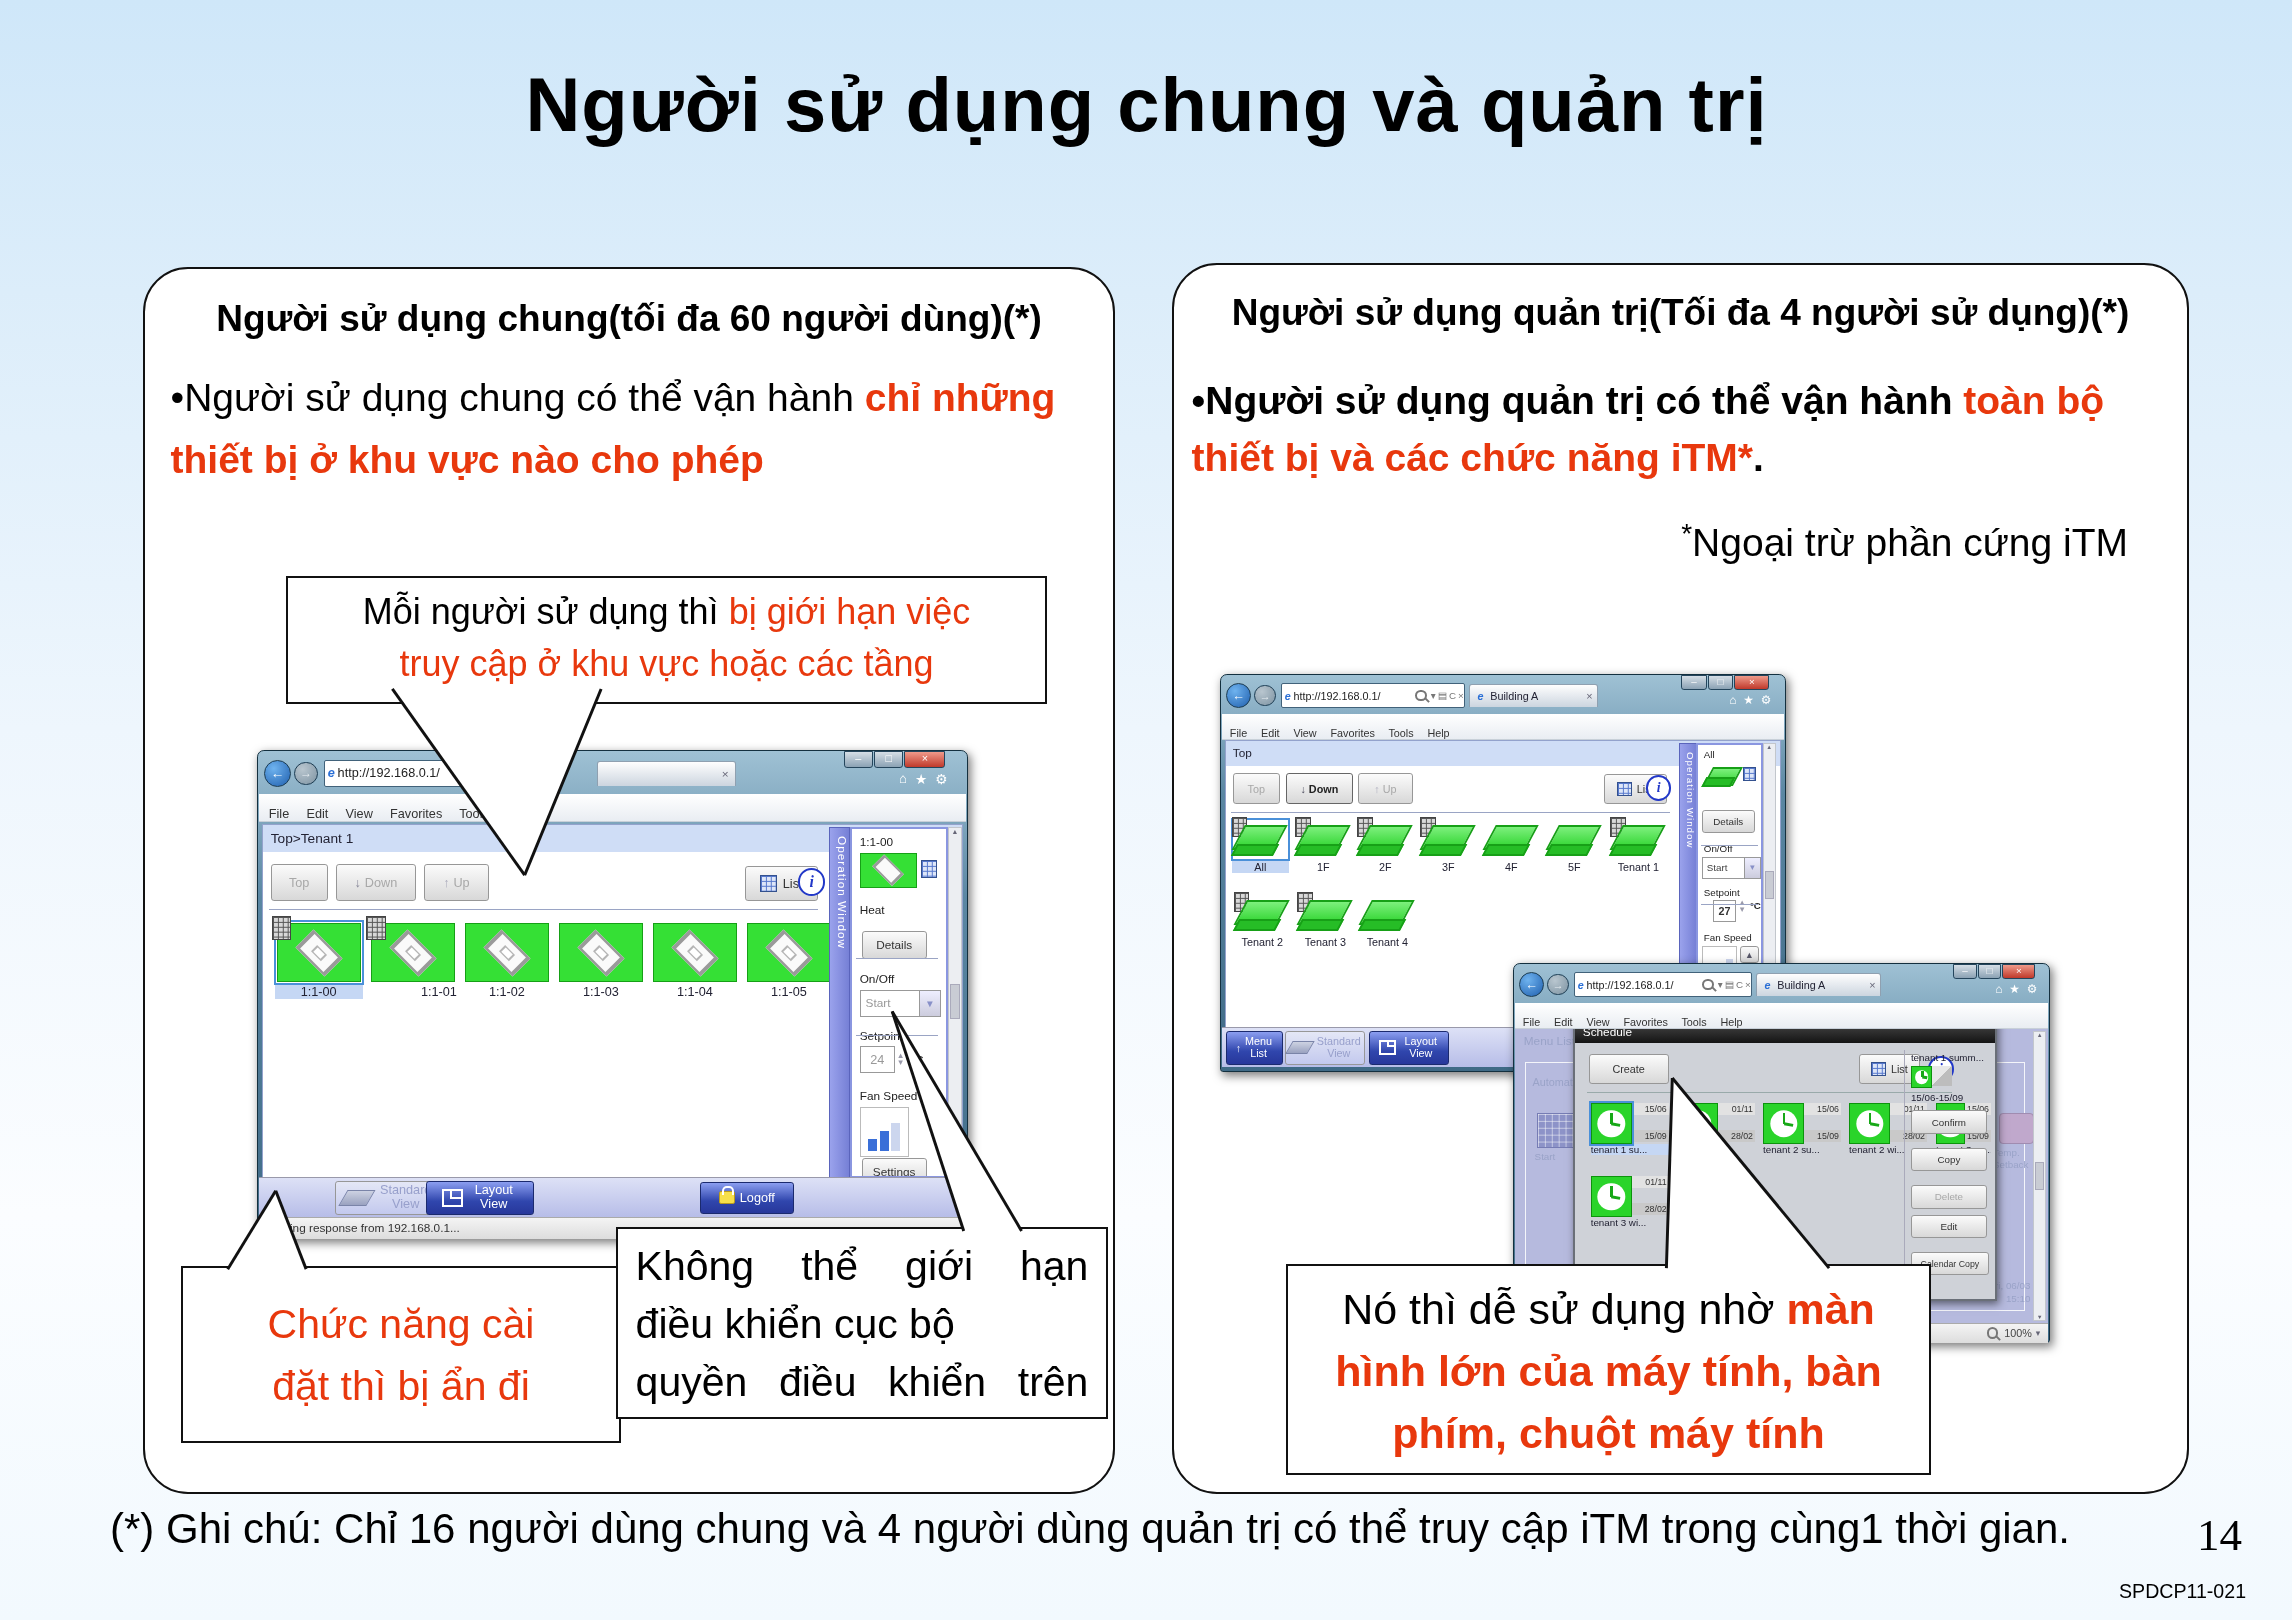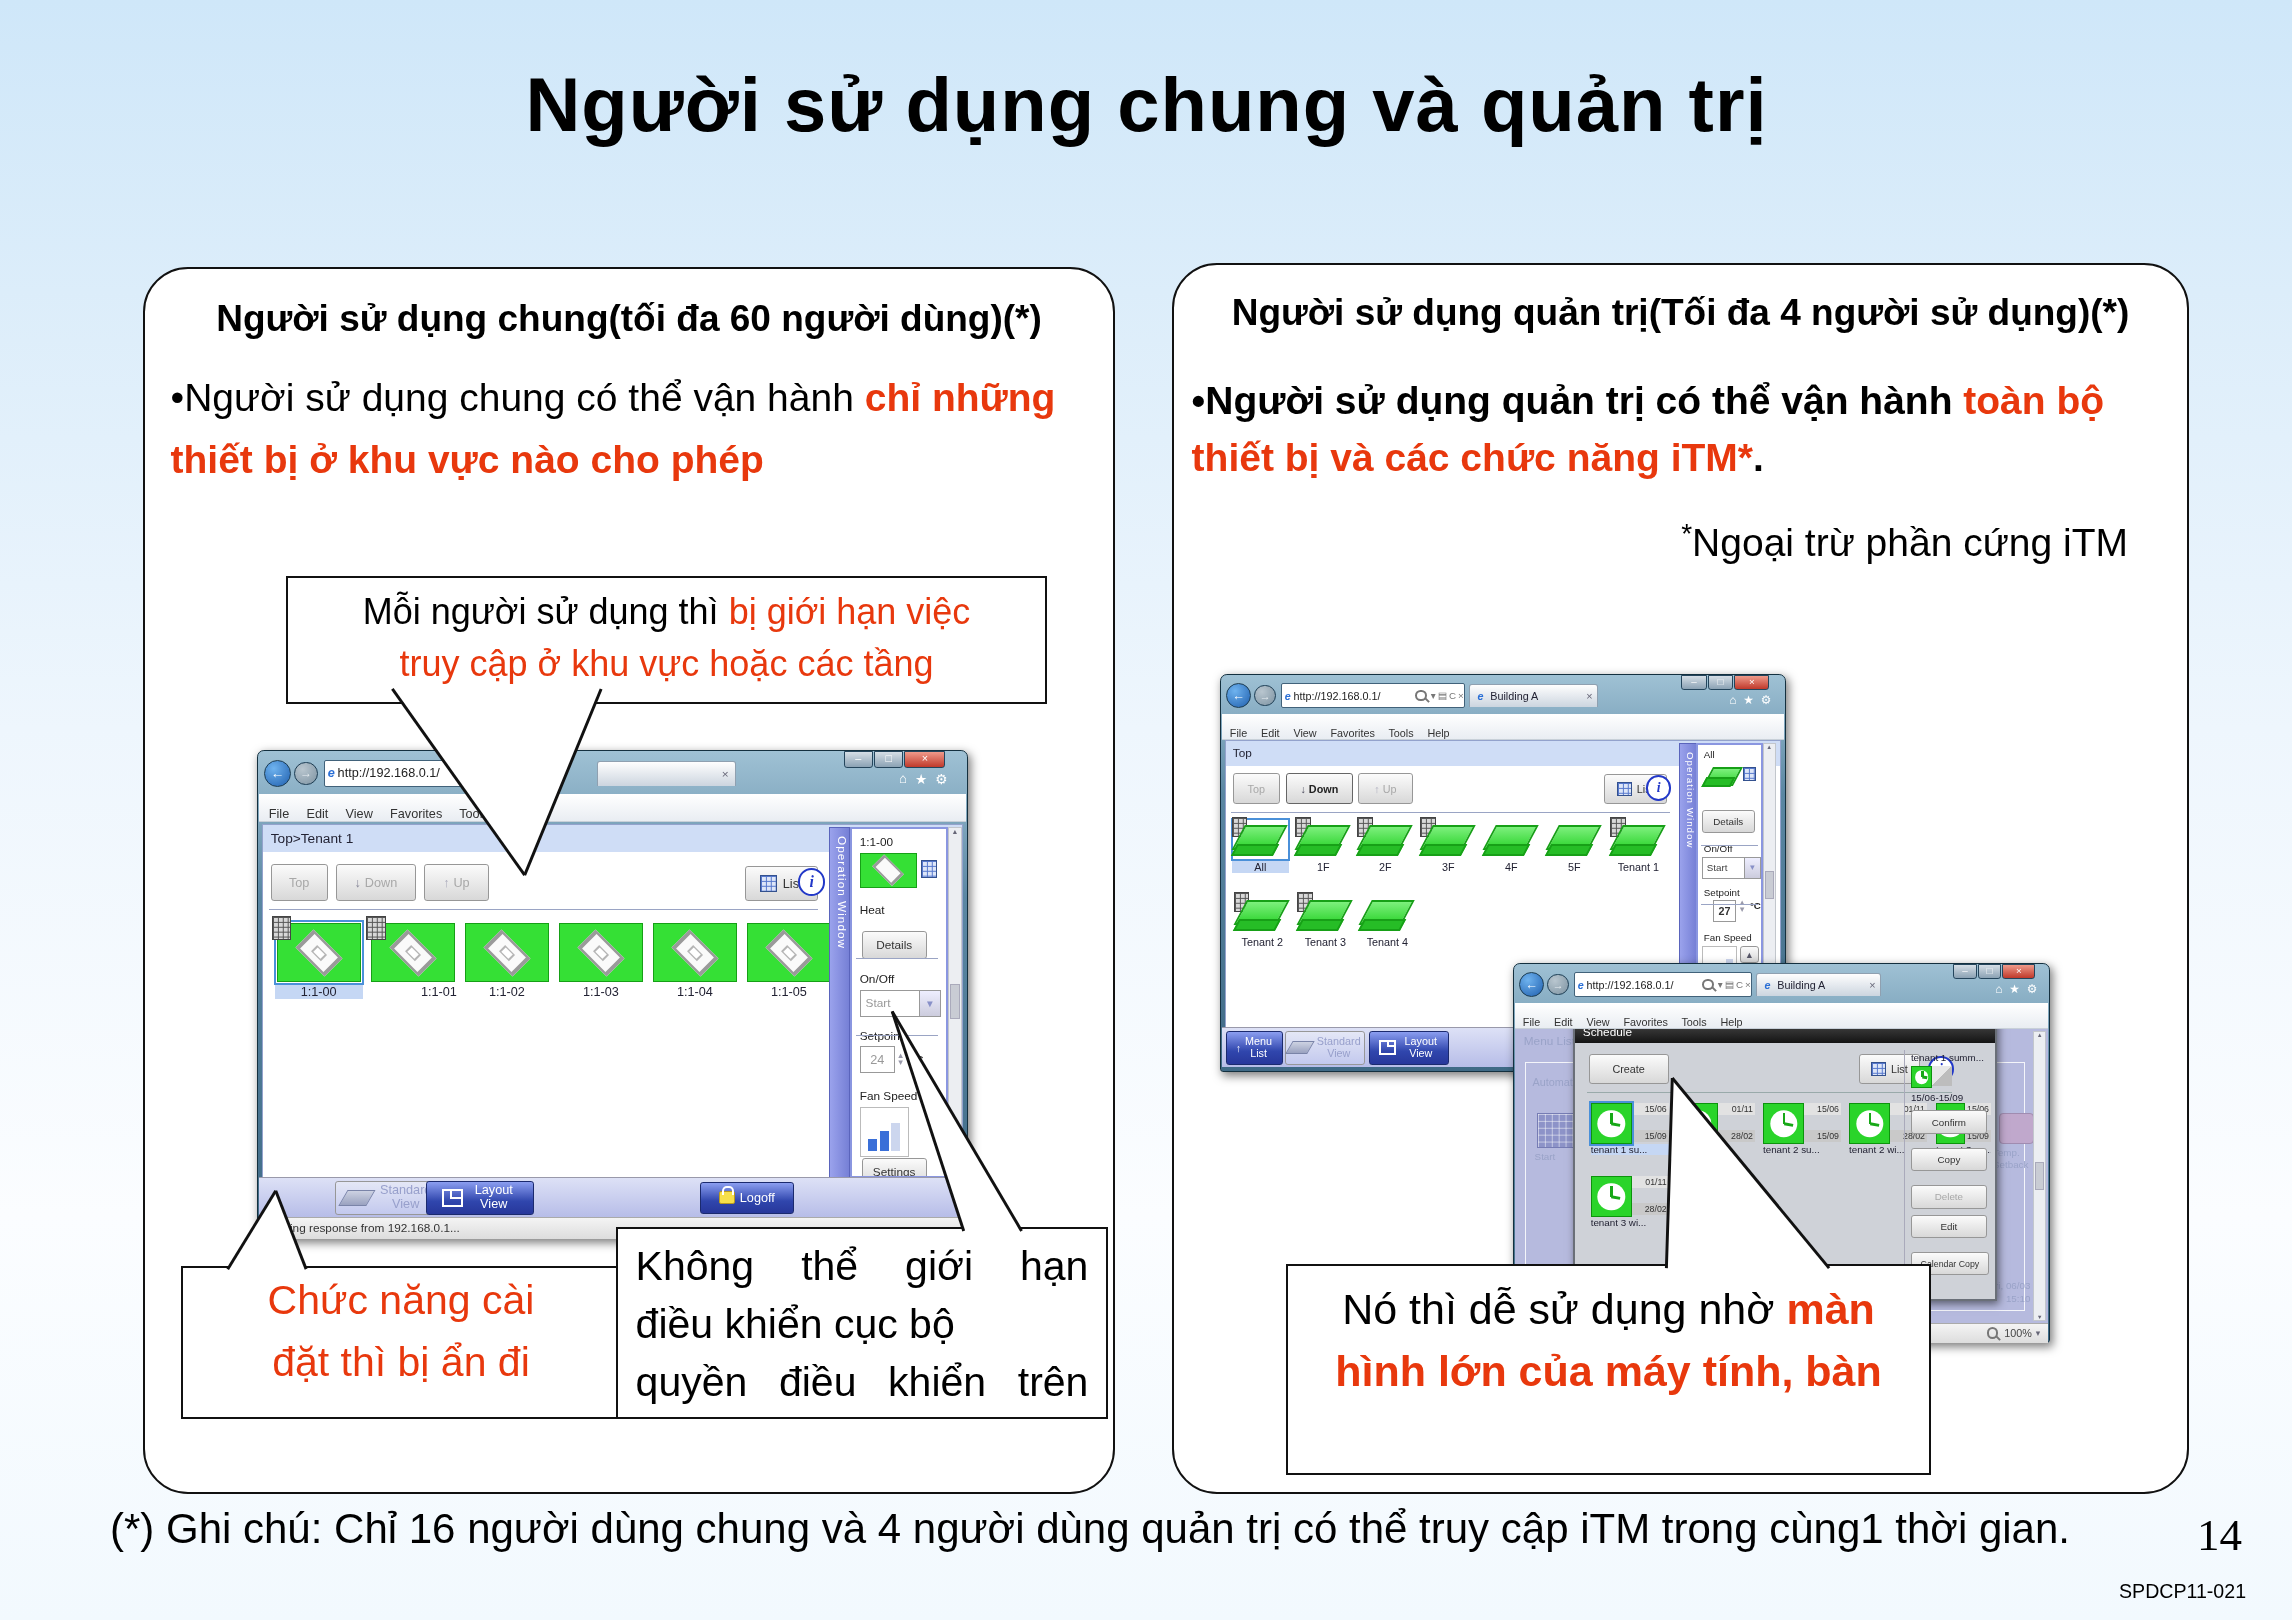--- a/index.html
+++ b/index.html
@@ -651,34 +651,35 @@
         <span style="font-size:8.8px;color:#667;">▾</span>
       </span>
     </div>
   </div>
 
   <div class="abs bubble" style="left:286px;top:576px;width:757px;height:116px;z-index:4;text-align:center;font-size:36px;line-height:1.45;padding-top:7.8px;border-width:2px;">
     <div><span>Mỗi người sử dụng thì </span><span class="red"> bị giới hạn việc</span></div>
     <div class="red">truy cập ở khu vực hoặc các tầng</div>
   </div>
 
-  <div class="abs bubble" style="left:181px;top:1266px;width:436px;height:147px;z-index:4;text-align:center;font-size:41px;line-height:1.5;padding-top:2px;border-width:2px;">
+  <div class="abs bubble" style="left:181px;top:1266px;width:436px;height:147px;z-index:4;text-align:center;font-size:41px;line-height:1.5;padding-top:26px;border-width:2px;">
     <div class="red">Chức năng cài</div>
     <div class="red">đặt thì bị ẩn đi</div>
   </div>
 
   <div class="abs bubble" style="left:616px;top:1227px;width:492px;height:192px;z-index:4;font-size:41px;line-height:1.42;padding:7.8px 17.6px 0 17.6px;box-sizing:border-box;">
     <div style="text-align:justify;text-align-last:justify;">Không thể giới hạn</div>
     <div>điều khiển cục bộ</div>
     <div style="text-align:justify;text-align-last:justify;">quyền điều khiển trên</div>
   </div>
 
   <div class="abs bubble" style="left:1286px;top:1264px;width:645px;height:211px;z-index:4;text-align:center;font-size:43px;line-height:1.45;padding-top:11.8px;box-sizing:border-box;">
     <div><span>Nó thì dễ sử dụng nhờ </span><span class="boldred">màn</span></div>
     <div class="boldred">hình lớn của máy tính, bàn</div>
+    <div class="boldred">phím, chuột máy tính</div>
   </div>
 
   <svg class="abs ptr" width="2293" height="1620" style="left:0;top:0;" viewBox="0 0 2339 1653">
     <polygon points="400,701 613,701 535,893" fill="#ffffff"></polygon>
     <line x1="400" y1="703" x2="535" y2="893" stroke="#111" stroke-width="3"></line>
     <line x1="613" y1="703" x2="535" y2="893" stroke="#111" stroke-width="3"></line>
     <polygon points="232,1296 312,1296 281,1215" fill="#ffffff"></polygon>
     <line x1="232" y1="1295" x2="281" y2="1215" stroke="#111" stroke-width="3"></line>
     <line x1="312" y1="1295" x2="281" y2="1215" stroke="#111" stroke-width="3"></line>
     <polygon points="983,1257 1042,1257 910,1032" fill="#ffffff"></polygon>

